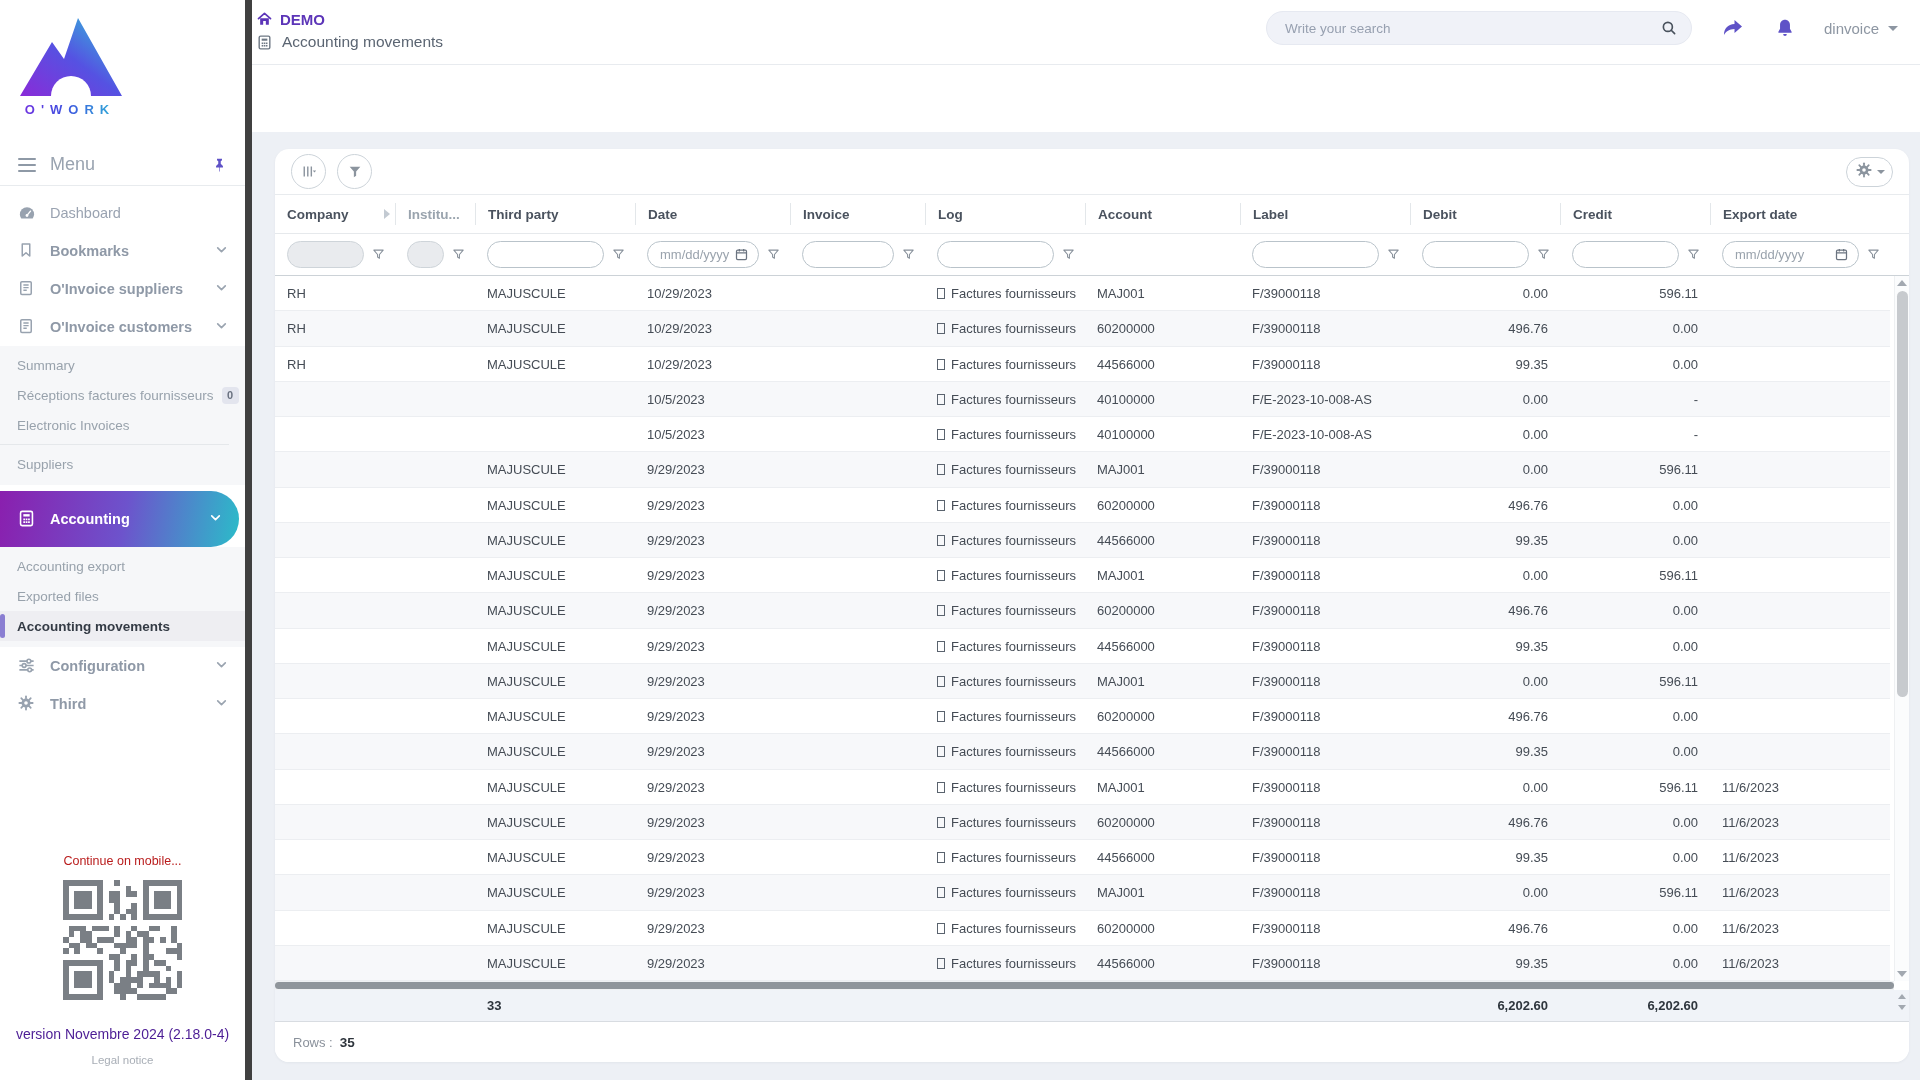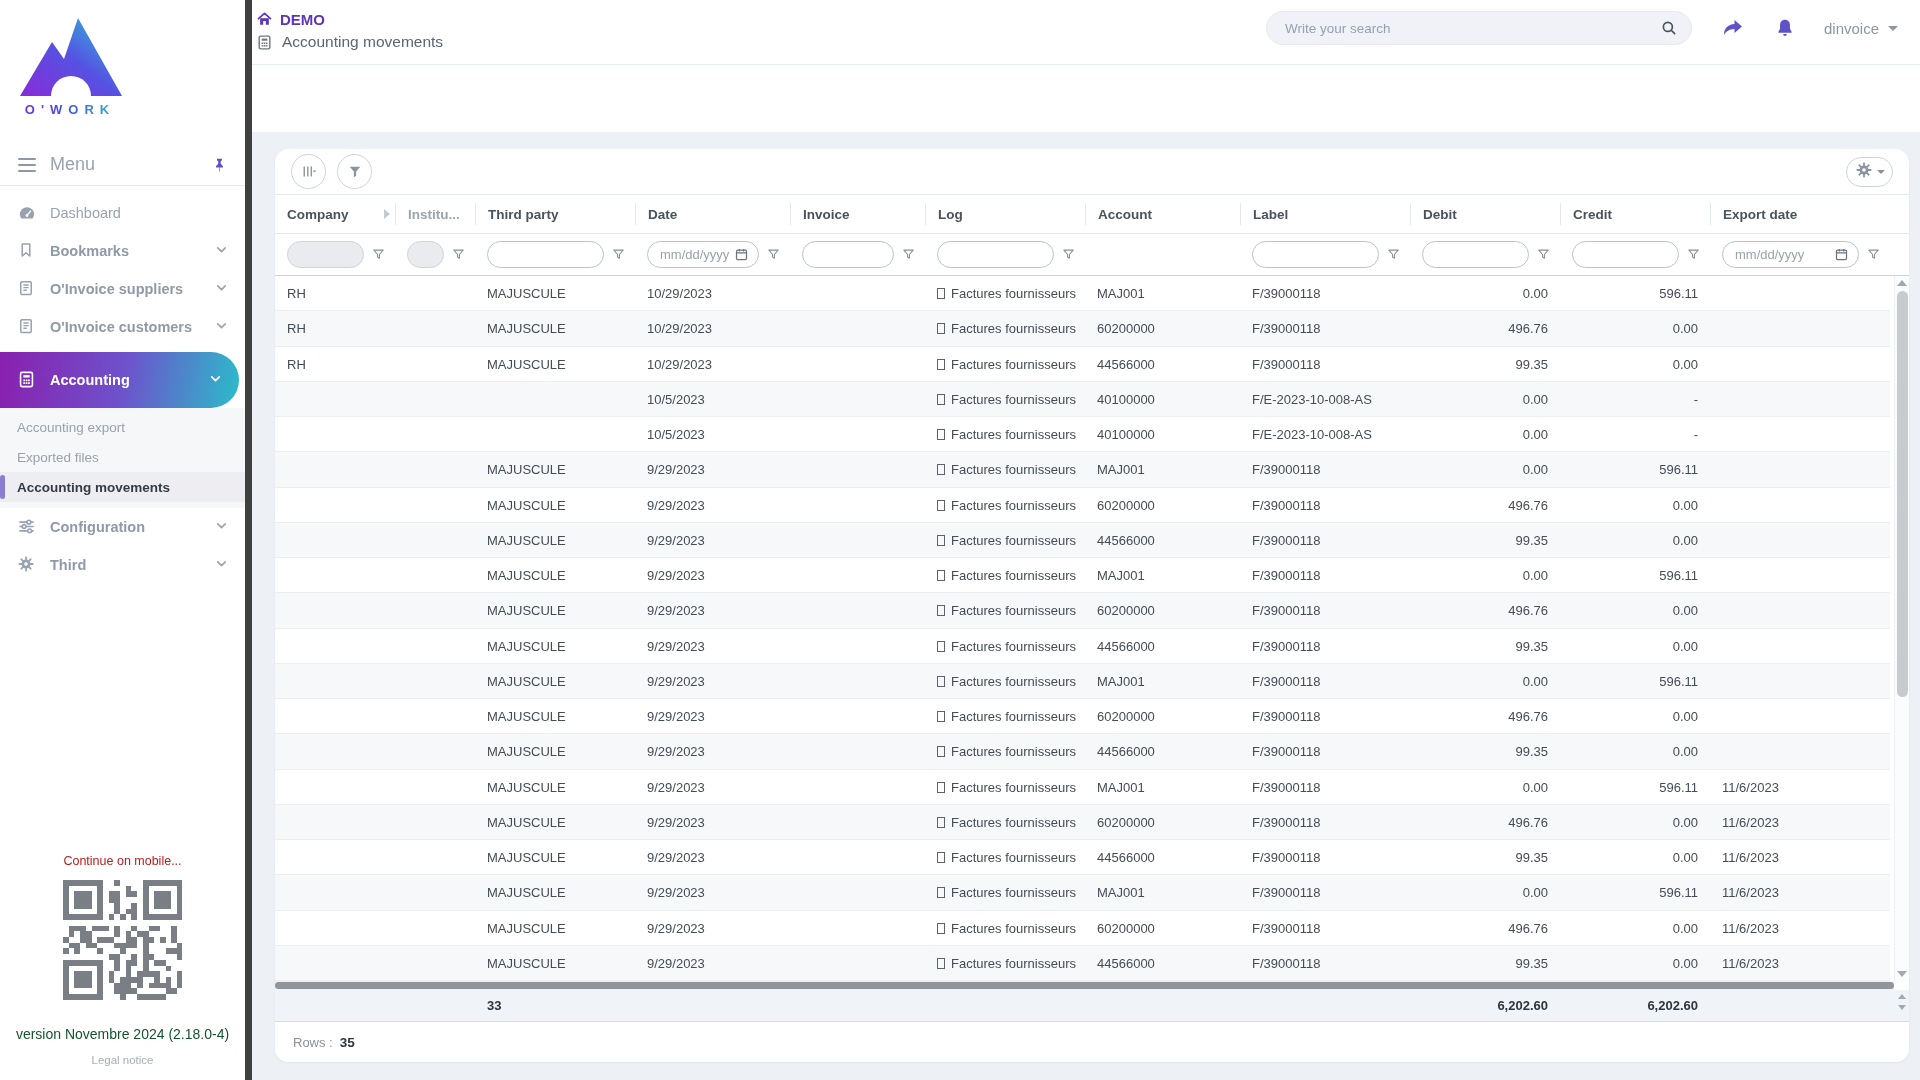--- a/index.html
+++ b/index.html
@@ -30,21 +30,21 @@
   .sub-item{height:30px;display:flex;align-items:center;padding-left:17px;font-size:13.5px;color:#98a2ac;
     position:relative;cursor:pointer;white-space:nowrap}
   .sub-item.active{color:#343b45;font-weight:700;background:#eeeef2}
   .sub-item.active::before{content:"";position:absolute;left:0;top:3px;bottom:3px;width:5px;background:#8a7ed2;border-radius:3px}
   .badge{display:inline-block;min-width:17px;height:17px;line-height:17px;text-align:center;background:#e3e5ee;
     color:#6a7280;border-radius:4px;font-size:11px;margin-left:8px;font-weight:700;padding:0 2px}
   .subdiv{border-top:1px solid #e5e8eb;margin:4px 16px 4px 0}
   .mobile{margin-top:auto;text-align:center;padding-bottom:14px}
   .mobile .hint{font-size:12.5px;color:#b91c1c;margin-bottom:12px}
   .qr{display:inline-block}
-  .version{font-size:14px;color:#14532d;margin-top:22px}
+  .version{font-size:14px;color:#4c1d95;margin-top:22px}
   .legal{font-size:11.5px;color:#a8aeb6;margin-top:12px;cursor:pointer}
 
   
   .main{flex:1;display:flex;flex-direction:column;background:#fff;min-width:0}
   .topbar{height:65px;border-bottom:1px solid #e8ebef;display:flex;align-items:flex-start;
     justify-content:space-between;padding:8px 22px 0 4px;background:#fff}
   .crumb-r1{display:flex;align-items:center;gap:7px;color:#5c35b8;font-weight:700;font-size:15px;height:22px}
   .crumb-r2{display:flex;align-items:center;gap:9px;color:#5b6572;font-size:15.5px;margin-top:3px}
   .top-actions{display:flex;align-items:center;gap:28px;margin-top:3px}
   .search{width:426px;height:34px;border-radius:17px;background:#f0f2f8;border:1px solid #e6e9f1;
@@ -179,20 +179,36 @@
           <span class="ico"><svg width="18" height="18" viewBox="0 0 24 24">
               <rect x="5" y="3.5" width="14" height="17" rx="1.6" fill="none" stroke="#98a2af" stroke-width="2"></rect>
               <g stroke="#98a2af" stroke-width="1.7">
                 <path d="M8.5 8h7M8.5 11.5h7M8.5 15h4.5"></path>
               </g>
             </svg></span>
     <span class="lbl">O'Invoice customers</span>
           <span class="chev"><svg width="13" height="13" viewBox="0 0 24 24">
               <path d="M5 9l7 7 7-7" fill="none" stroke="#9aa4b0" stroke-width="3" stroke-linecap="round" stroke-linejoin="round"></path>
             </svg></span>
+        </div>
+        <div class="subnav">
+          <div class="sub-item">
+            <span>Summary</span>
+          </div>
+          <div class="sub-item">
+            <span>Réceptions factures fournisseurs</span>
+            <span class="badge">0</span>
+          </div>
+          <div class="sub-item">
+            <span>Electronic Invoices</span>
+          </div>
+          <div class="subdiv"></div>
+          <div class="sub-item">
+            <span>Suppliers</span>
+          </div>
         </div>
         <div class="nav-item bold active-grad">
           <span class="ico"><svg width="19" height="19" viewBox="0 0 24 24">
               <rect x="4.5" y="3" width="15" height="18" rx="2" fill="none" stroke="#ffffff" stroke-width="2"></rect>
               <rect x="8" y="6.5" width="8" height="3" fill="#ffffff"></rect>
               <g fill="#ffffff">
                 <rect x="8" y="12" width="2.2" height="2.2"></rect>
                 <rect x="11" y="12" width="2.2" height="2.2"></rect>
                 <rect x="14" y="12" width="2.2" height="2.2"></rect>
                 <rect x="8" y="15.5" width="2.2" height="2.2"></rect>

